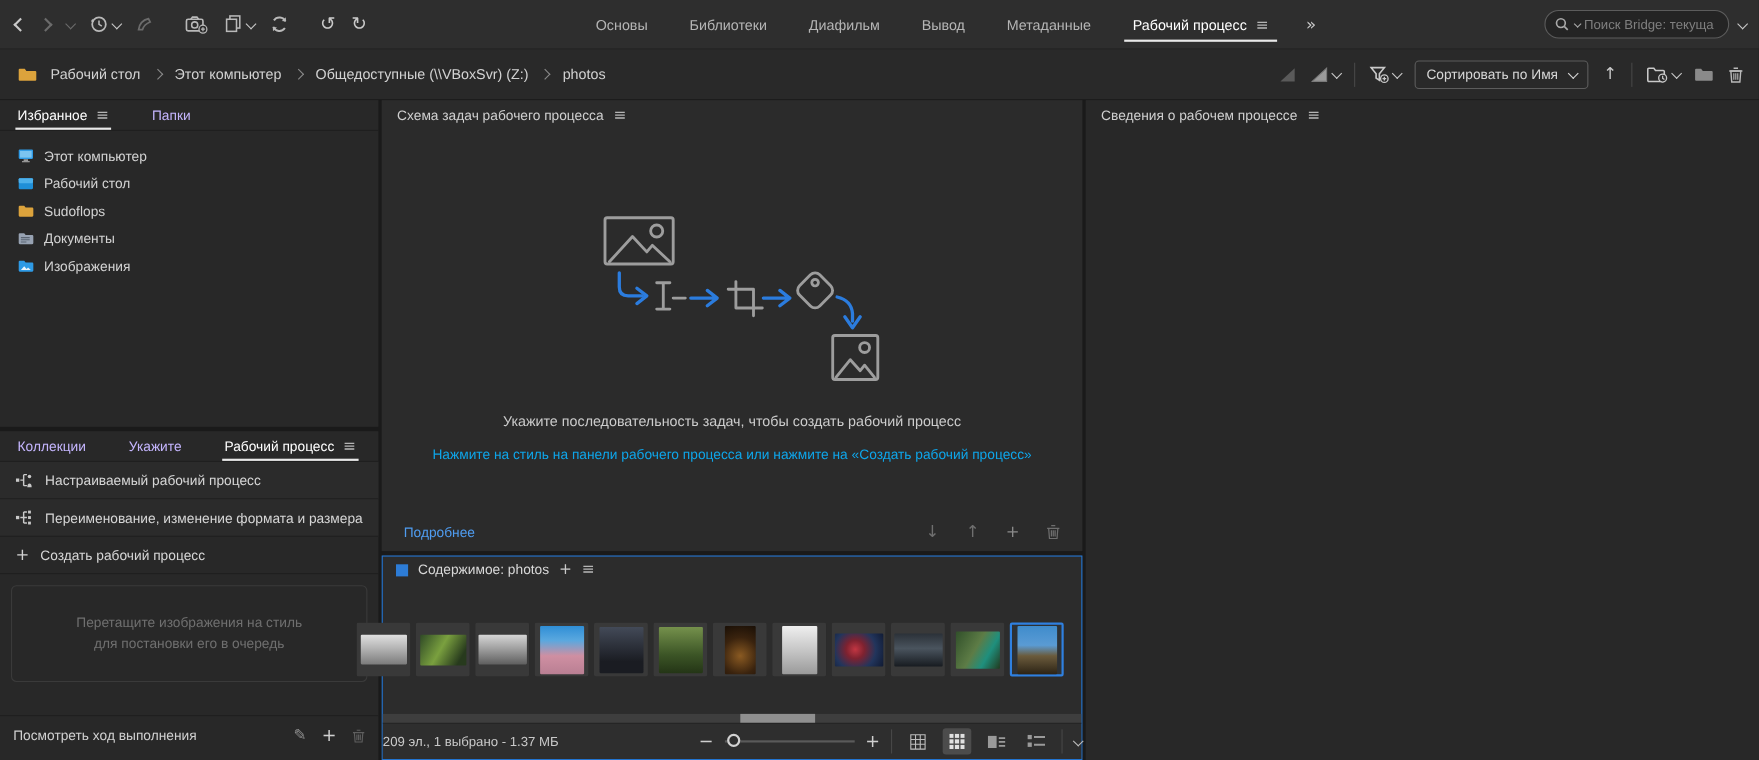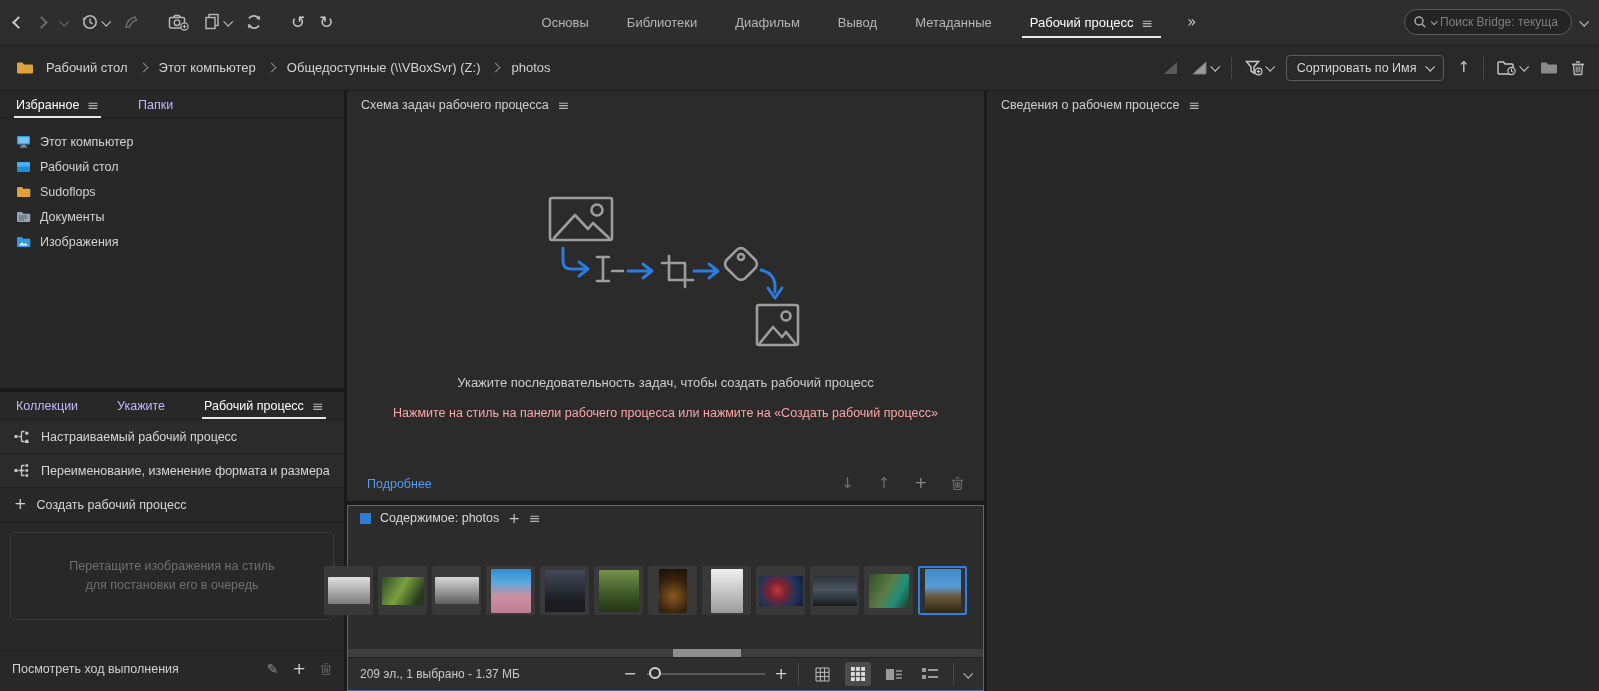--- a/index.html
+++ b/index.html
@@ -69,37 +69,37 @@
   .progress-row { margin-top:auto; display:flex; align-items:center; padding:10px 12px 14px; font-size:12.5px; color:#d0d0d0; gap:14px; border-top:1px solid #1f1f1f; }
   .progress-row .spacer { flex:1; }
   .mini-icn { color:#8d8d8d; cursor:pointer; display:flex; align-items:center; }
   .mini-icn.dim { color:#5f5f5f; }
 
   
   .scheme-panel { flex:1; background:#2b2b2b; }
   .scheme-body { flex:1; display:flex; flex-direction:column; align-items:center; min-height:0; position:relative; }
   .diagram { margin-top:50px; }
   .hint1 { margin-top:16px; font-size:13px; color:#cccccc; }
-  .hint2 { margin-top:16px; font-size:12.5px; color:#fca5a5; }
+  .hint2 { margin-top:16px; font-size:12.5px; color:#0ea5e9; }
   .scheme-foot { position:absolute; left:0; right:0; bottom:10px; display:flex; align-items:center; padding:0 20px; }
   .morelink { color:#4f9cf0; font-size:12.5px; cursor:pointer; }
   .foot-icons { margin-left:auto; display:flex; gap:24px; color:#6f6f6f; }
   .foot-icons .glyph { font-size:15px; }
 
   
   .content-panel { height:186px; flex:none; background:#2c2c2c; border:1px solid #2274d0; display:flex; flex-direction:column; }
   .content-head { height:24px; display:flex; align-items:center; gap:9px; padding:0 12px; font-size:12.5px; color:#d8d8d8; flex:none; }
   .bluesq { width:11px; height:11px; background:#2d7cd6; flex:none; }
   .thumb-strip { flex:1; display:flex; align-items:center; gap:5px; margin-left:-24px; overflow:hidden; padding-top:2px; }
   .thumb { width:49px; height:49px; flex:none; background:#393939; border-radius:2px; display:flex; align-items:center; justify-content:center; border:2px solid transparent; cursor:pointer; }
   .thumb.selected { border-color:#2f80e0; background:#31445c33; }
   .thumb-img { border-radius:1px; }
   .hscroll { height:8px; background:#3e3e3e; flex:none; position:relative; }
   .hscroll-thumb { position:absolute; left:325px; width:68px; top:0; bottom:0; background:#8f8f8f; }
-  .content-status { height:33px; background:#2e2e2e; border-top:1px solid #232323; display:flex; align-items:center; padding:0 12px; flex:none; font-size:12px; color:#c9c9c9; }
+  .content-status { height:33px; background:#2e2e2e; border-top:1px solid #232323; display:flex; align-items:center; padding:0 0; flex:none; font-size:12px; color:#c9c9c9; }
   .zoomctl { display:flex; align-items:center; gap:10px; margin-left:auto; }
   .slider-track { width:118px; height:2px; background:#5a5a5a; position:relative; }
   .slider-thumb { position:absolute; left:2px; top:-6px; width:12px; height:12px; border:2px solid #d2d2d2; border-radius:50%; background:#2e2e2e; cursor:pointer; }
   .viewbtn { width:26px; height:24px; display:flex; align-items:center; justify-content:center; border-radius:3px; cursor:pointer; color:#bdbdbd; }
   .viewbtn.active { background:#4c4c4c; }
 
   svg { display:block; }
 </style>
 </head>
 <body>

